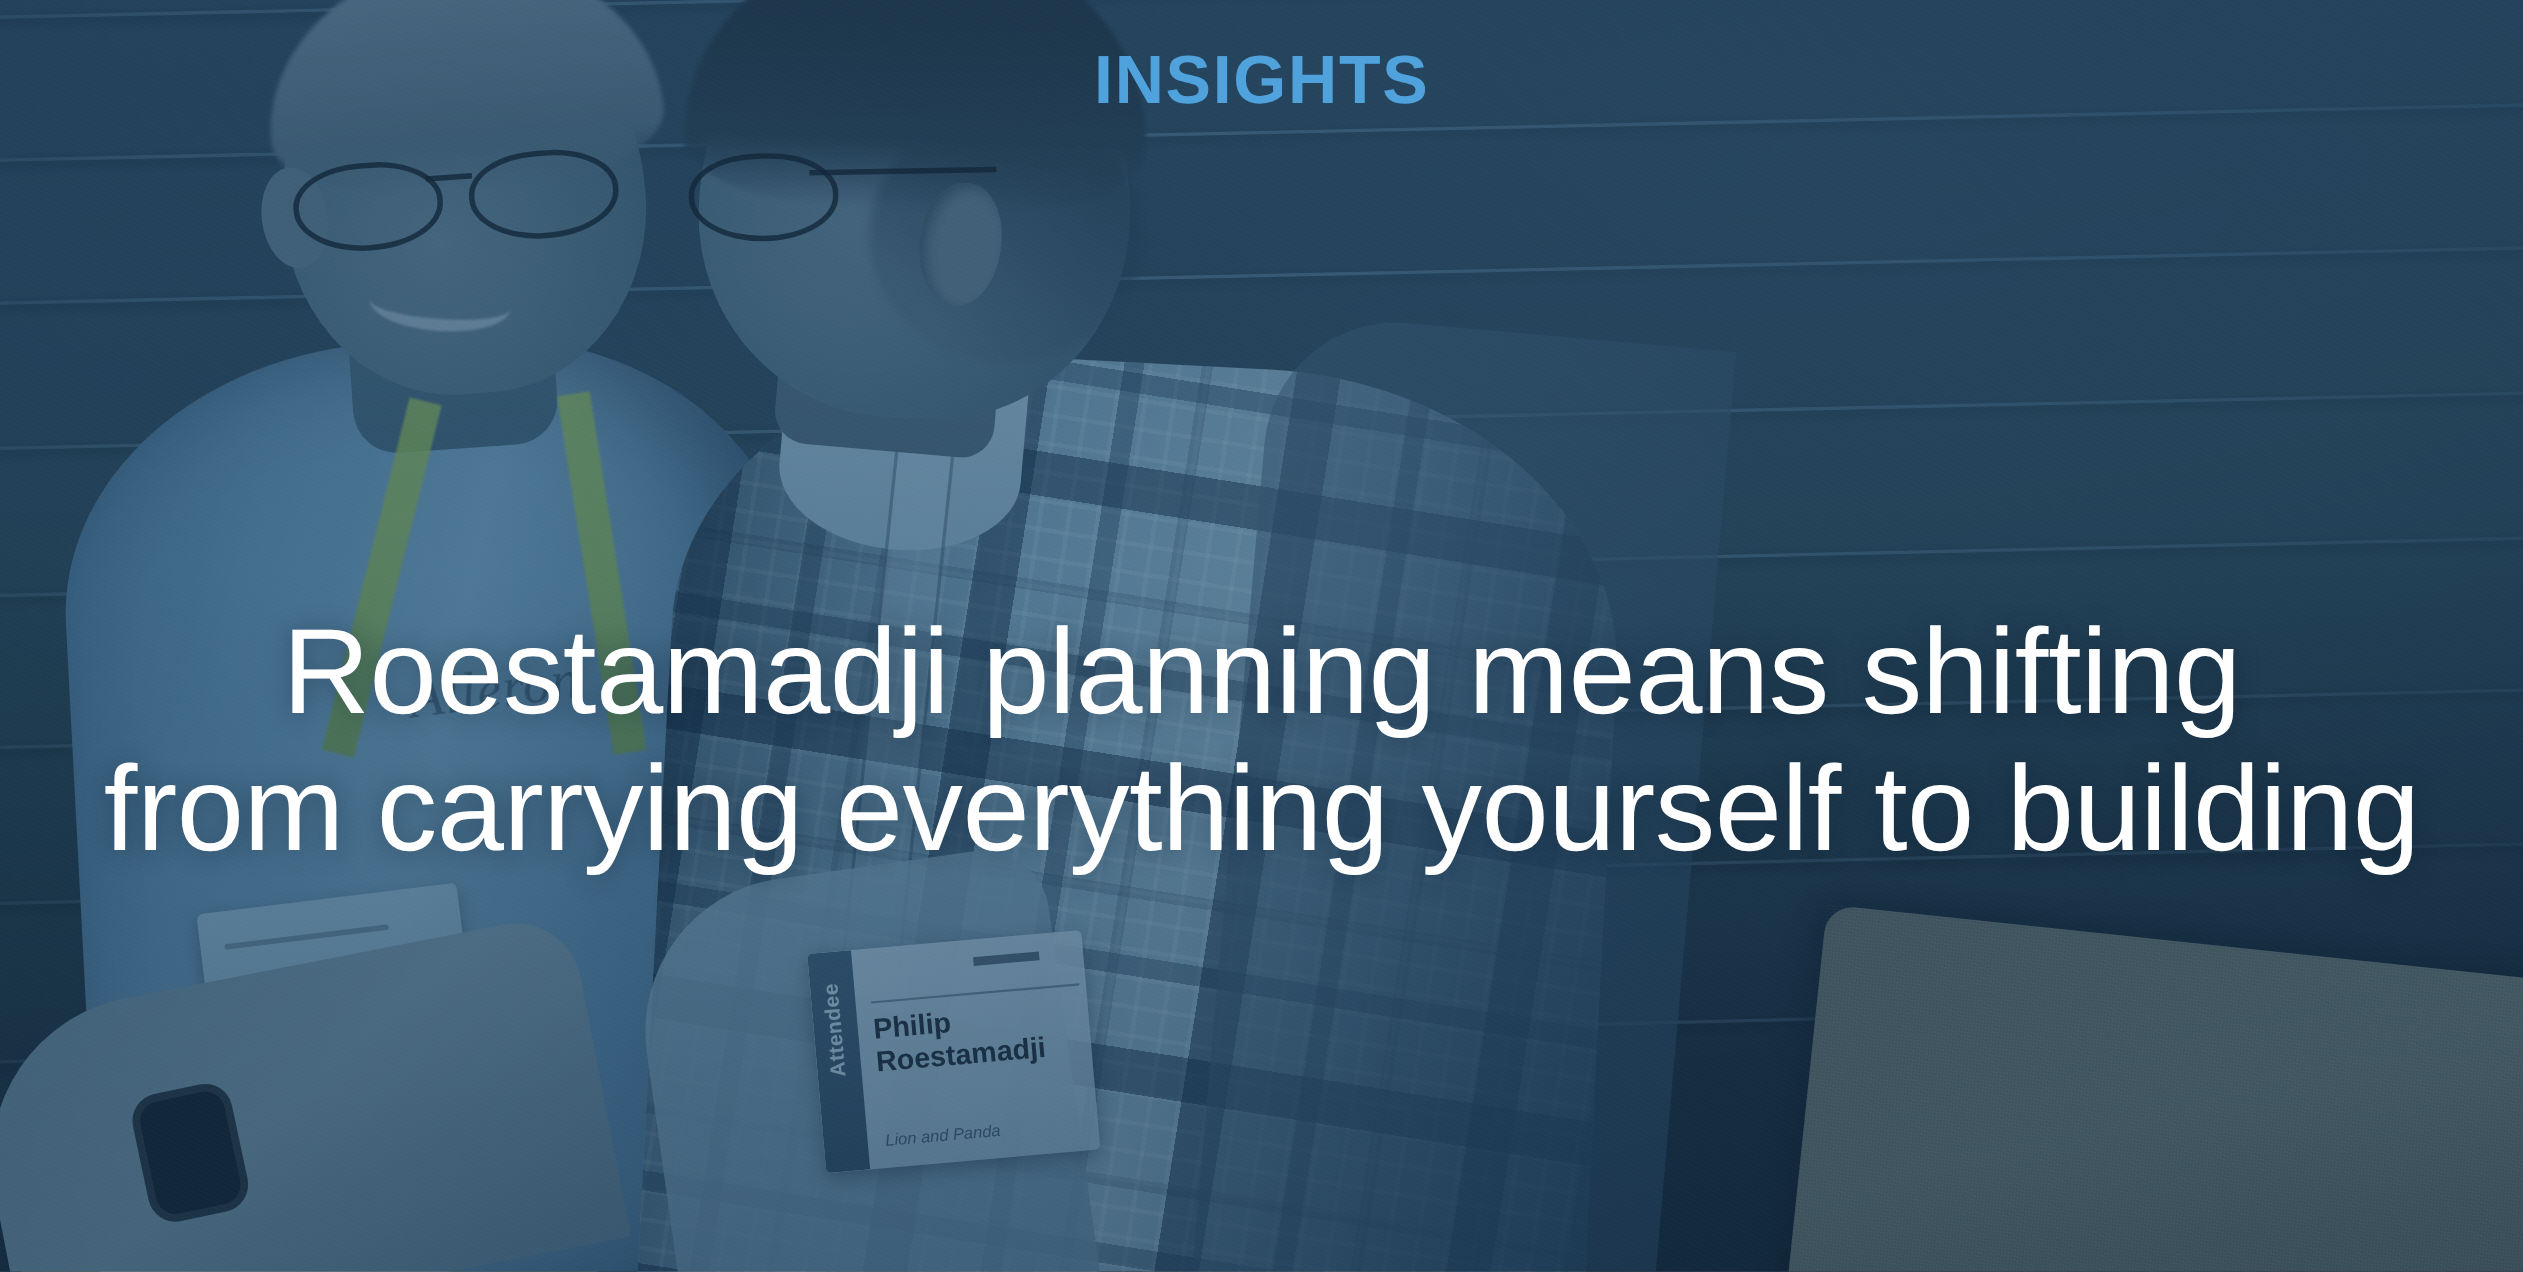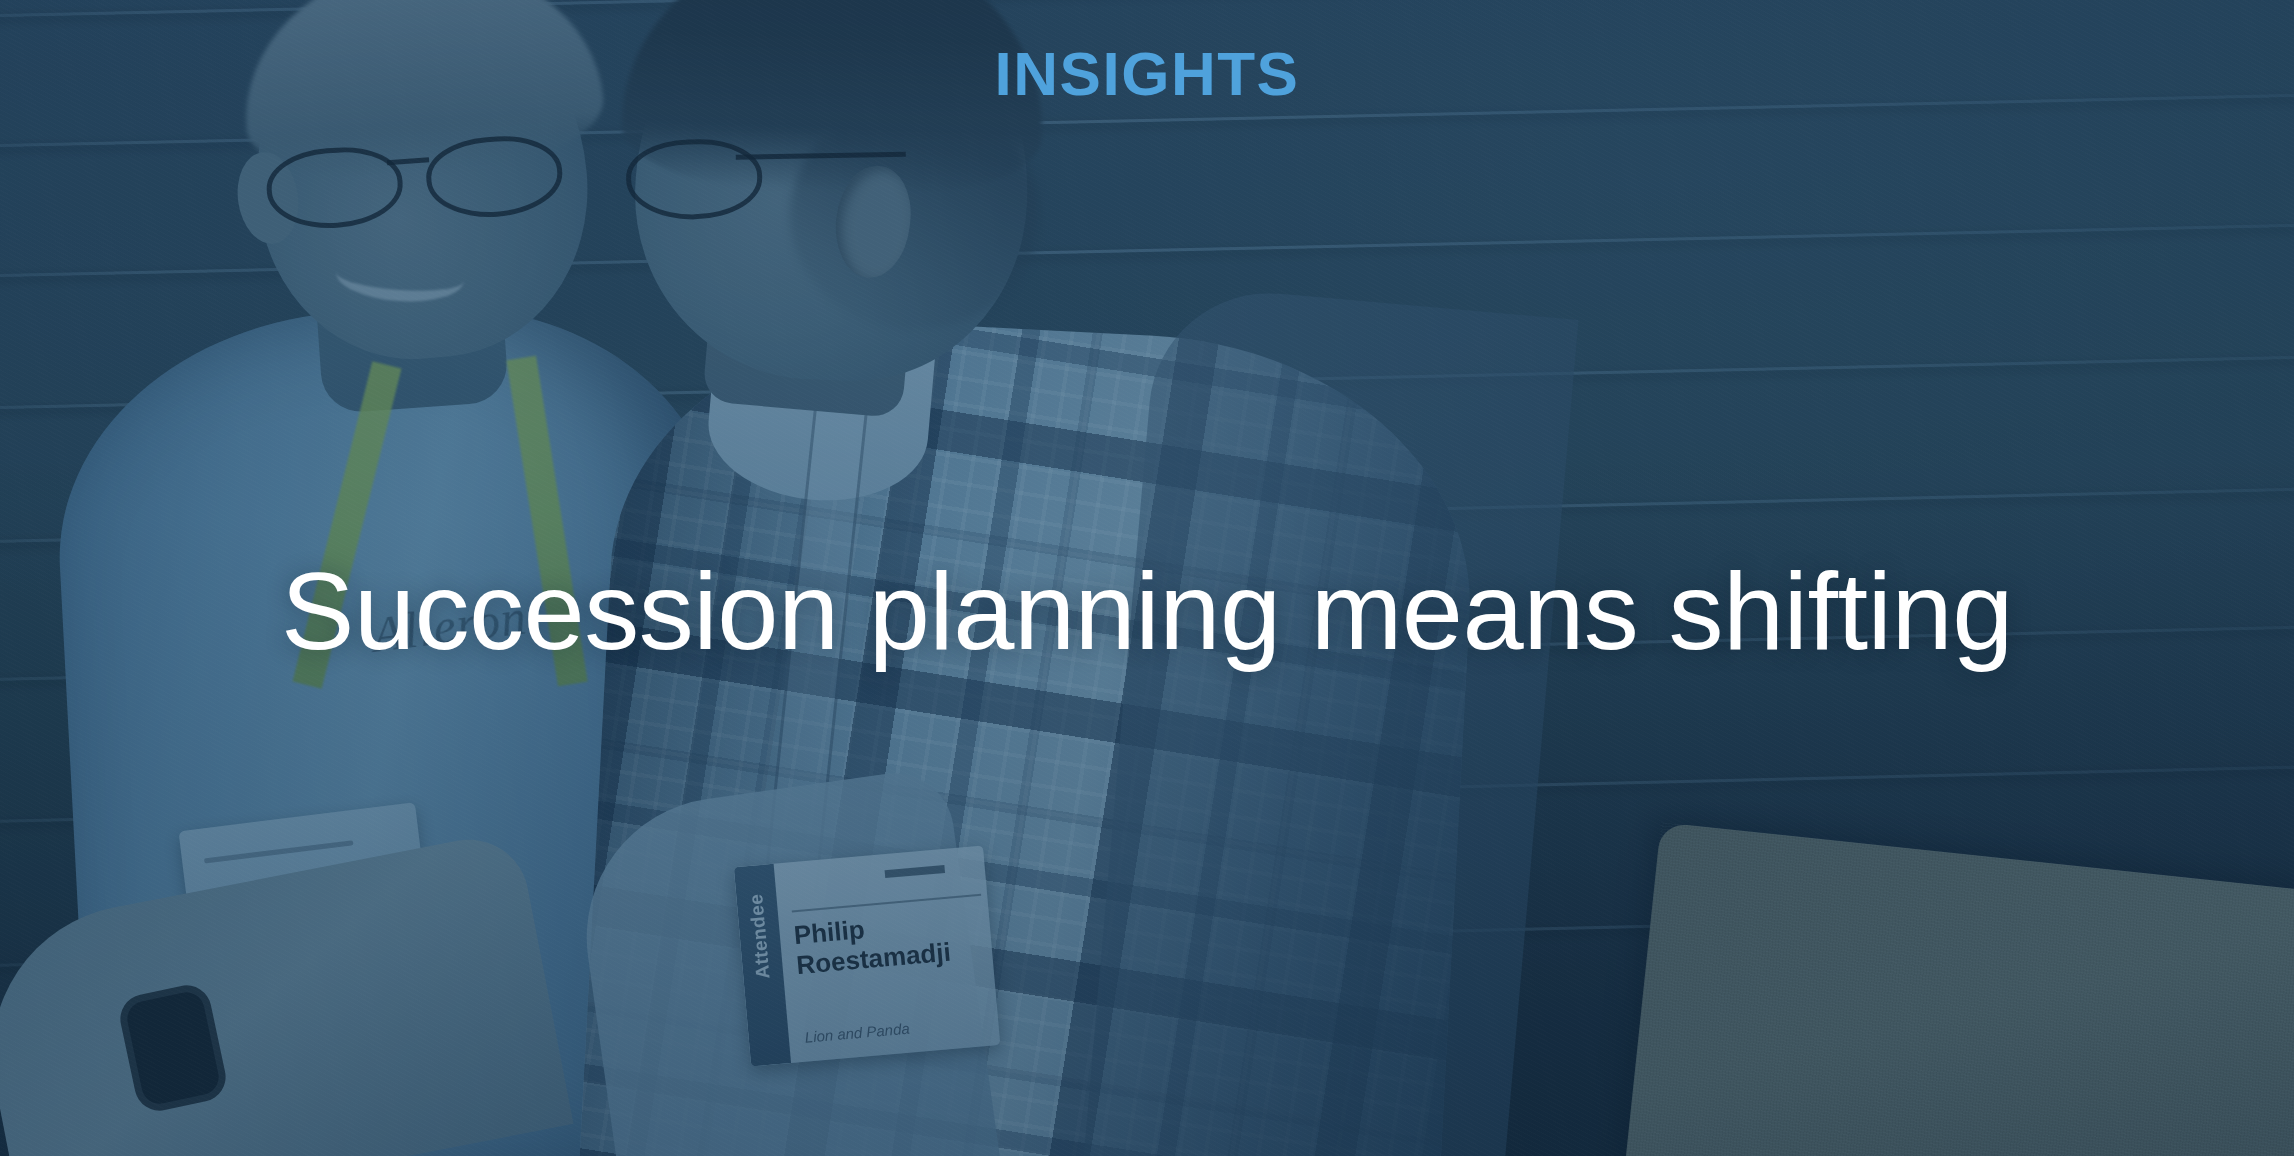--- a/index.html
+++ b/index.html
@@ -531,16 +531,17 @@
     </div>
 
     <div class="tint" style="background: rgb(31, 91, 134);"></div>
     <div class="tint2"></div>
     <div class="grain"></div>
   </div>
 
   <div class="eyebrow" style="color: rgb(79, 162, 220);">INSIGHTS</div>
 
   <div class="quote" style="color: rgb(255, 255, 255);">
-    <span class="ql">Succession planning means shifting</span>
+    <span class="ql">Roestamadji planning means shifting</span>
+    <span class="ql">from carrying everything yourself to building</span>
   </div>
 
 </div>
 
 </body></html>

